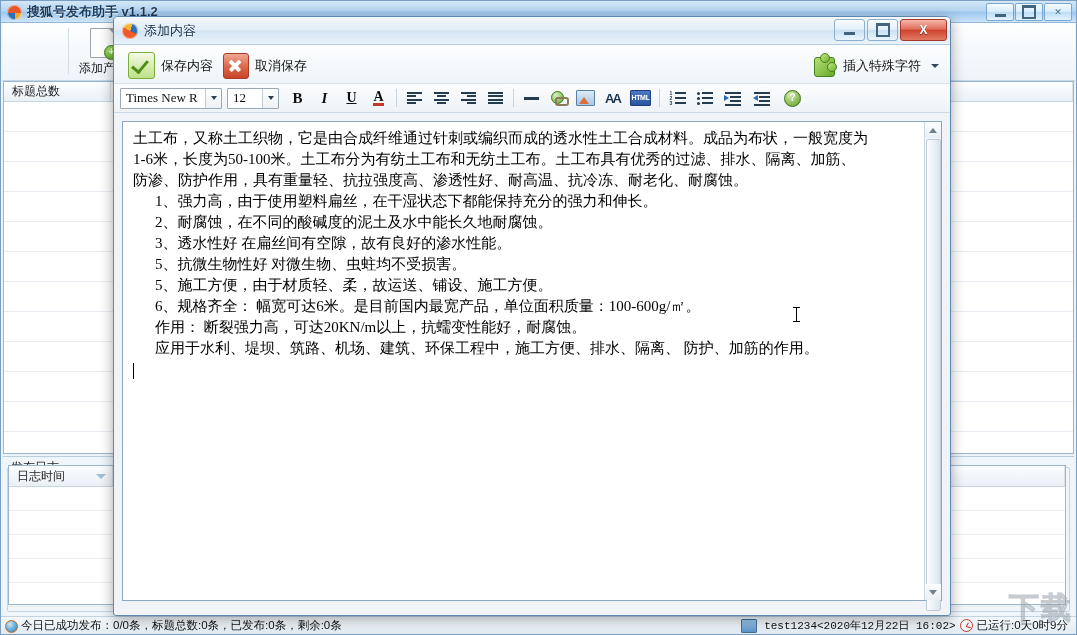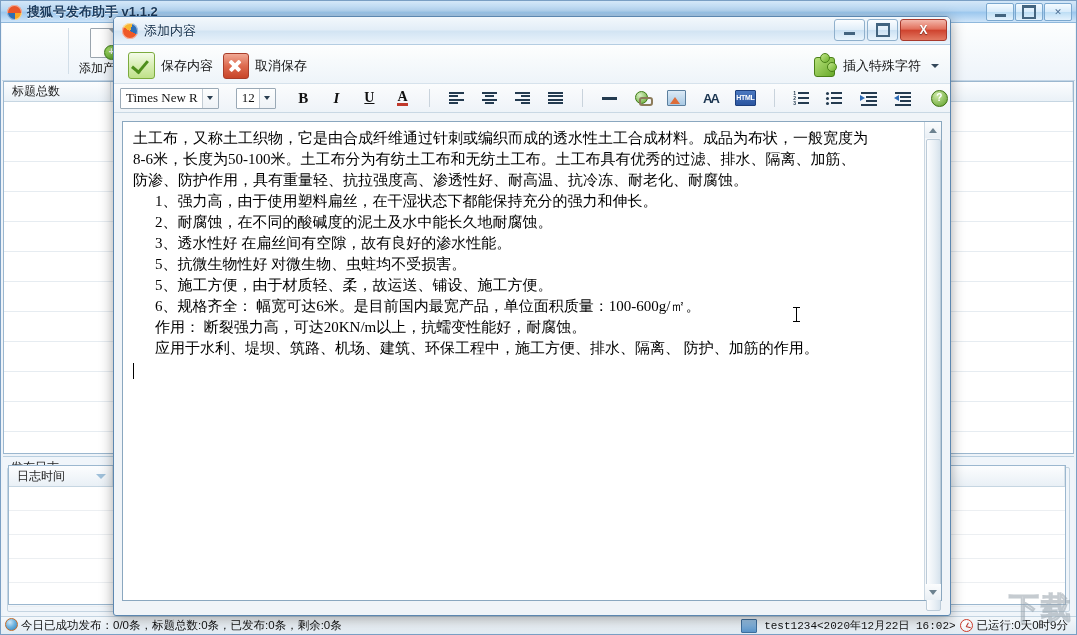--- a/index.html
+++ b/index.html
@@ -149,21 +149,21 @@
   .log-row { height: 23px; border-bottom: 1px solid #eceff2; }
 
   
   .statusbar {
     position: absolute; left: 0; bottom: 0; width: 100%; height: 18px;
     background: linear-gradient(to bottom,#f4f8fb,#e2ebf3);
     border-top: 1px solid #c3d4e2;
     box-sizing: border-box;
     display: flex; align-items: center;
   }
-  .sb-left { display: flex; align-items: flex-start; padding-left: 4px; flex: 0 0 auto;}
+  .sb-left { display: flex; align-items: flex-end; padding-left: 4px; flex: 0 0 auto;}
   .sb-text { font-size: 11.5px; color: #101010; white-space: nowrap; }
   .sb-right { margin-left: auto; display: flex; align-items: center; padding-right: 8px; gap: 4px;}
   .globe-icon {
     width: 13px; height: 13px; border-radius: 50%;
     background: radial-gradient(circle at 35% 30%, #cfe8f8 0%, #6fb4e0 45%, #2b7fb8 100%);
     border: 1px solid #c26a2a; margin-right: 3px;
     box-sizing: border-box;
   }
   .user-icon {
     width: 14px; height: 12px; position: relative; margin-right: 3px;
@@ -284,21 +284,21 @@
     width:0;height:0;border-left:4px solid transparent;border-right:4px solid transparent;
     border-top:4px solid #33475a; margin-left: 4px;
   }
 
   
   .dlg-fmtbar {
     position: absolute; left: 0; top: 67px; width: 100%; height: 29px;
     background: linear-gradient(to bottom,#fbfcfd,#eef3f8);
     border-bottom: 1px solid #c9d8e4;
     box-sizing: border-box;
-    display: flex; align-items: center; padding-left: 6px; gap: 12px;
+    display: flex; align-items: center; padding-left: 6px; gap: 0px;
   }
   .combo {
     height: 21px; border: 1px solid #9aa9b6; background: #fff;
     display: flex; align-items: center; box-sizing: border-box;
     border-radius: 1px; margin-right: 5px;
   }
   .combo .txt {
     font-size: 13px; color: #111; padding: 0 4px 0 5px; white-space: nowrap;
     font-family: "Liberation Serif","DejaVu Serif",serif;
     overflow: hidden;
@@ -715,21 +715,21 @@
           </span>
         </div>
       <div class="fmt-btn" style="margin-left:4px;">
           <span class="ico-help">?</span>
         </div>
     </div>
 
     <div class="dlg-editorwrap">
       <div class="editor">
         <p>土工布，又称土工织物，它是由合成纤维通过针刺或编织而成的透水性土工合成材料。成品为布状，一般宽度为</p>
-        <p>8-6米，长度为50-100米。土工布分为有纺土工布和无纺土工布。土工布具有优秀的过滤、排水、隔离、加筋、</p>
+        <p>1-6米，长度为50-100米。土工布分为有纺土工布和无纺土工布。土工布具有优秀的过滤、排水、隔离、加筋、</p>
         <p>防渗、防护作用，具有重量轻、抗拉强度高、渗透性好、耐高温、抗冷冻、耐老化、耐腐蚀。</p>
         <p class="indent">1、强力高，由于使用塑料扁丝，在干湿状态下都能保持充分的强力和伸长。</p>
         <p class="indent">2、耐腐蚀，在不同的酸碱度的泥土及水中能长久地耐腐蚀。</p>
         <p class="indent">3、透水性好 在扁丝间有空隙，故有良好的渗水性能。</p>
         <p class="indent">5、抗微生物性好 对微生物、虫蛀均不受损害。</p>
         <p class="indent">5、施工方便，由于材质轻、柔，故运送、铺设、施工方便。</p>
         <p class="indent">6、规格齐全： 幅宽可达6米。是目前国内最宽产品，单位面积质量：100-600g/㎡。</p>
         <p class="indent">作用： 断裂强力高，可达20KN/m以上，抗蠕变性能好，耐腐蚀。</p>
         <p class="indent">应用于水利、堤坝、筑路、机场、建筑、环保工程中，施工方便、排水、隔离、 防护、加筋的作用。</p>
         <p><span class="caret-line"></span></p>

